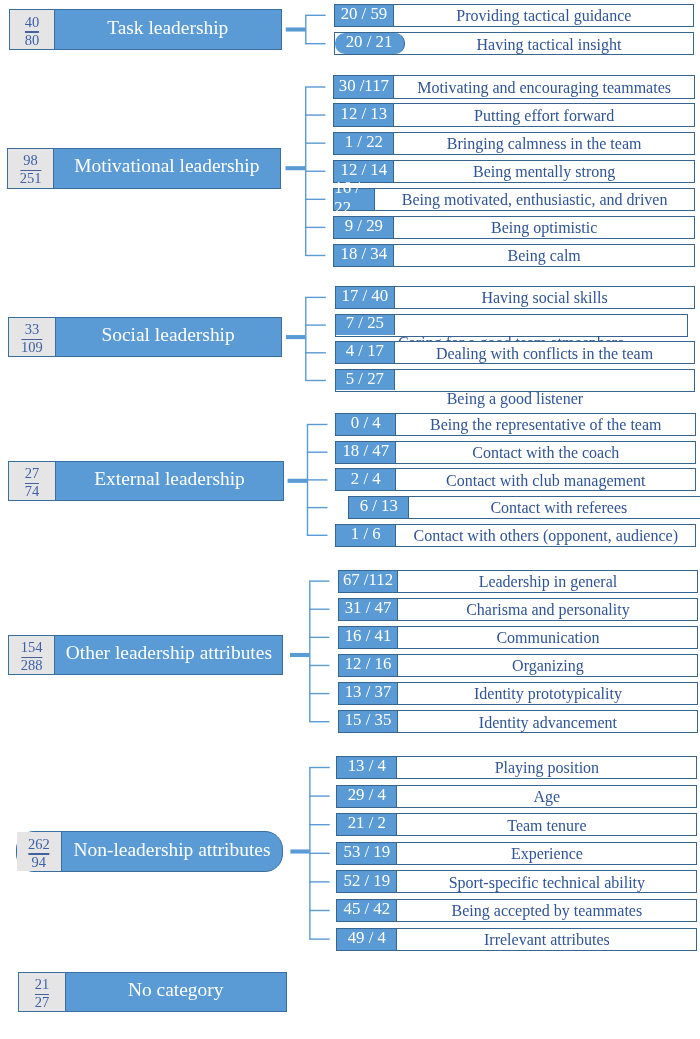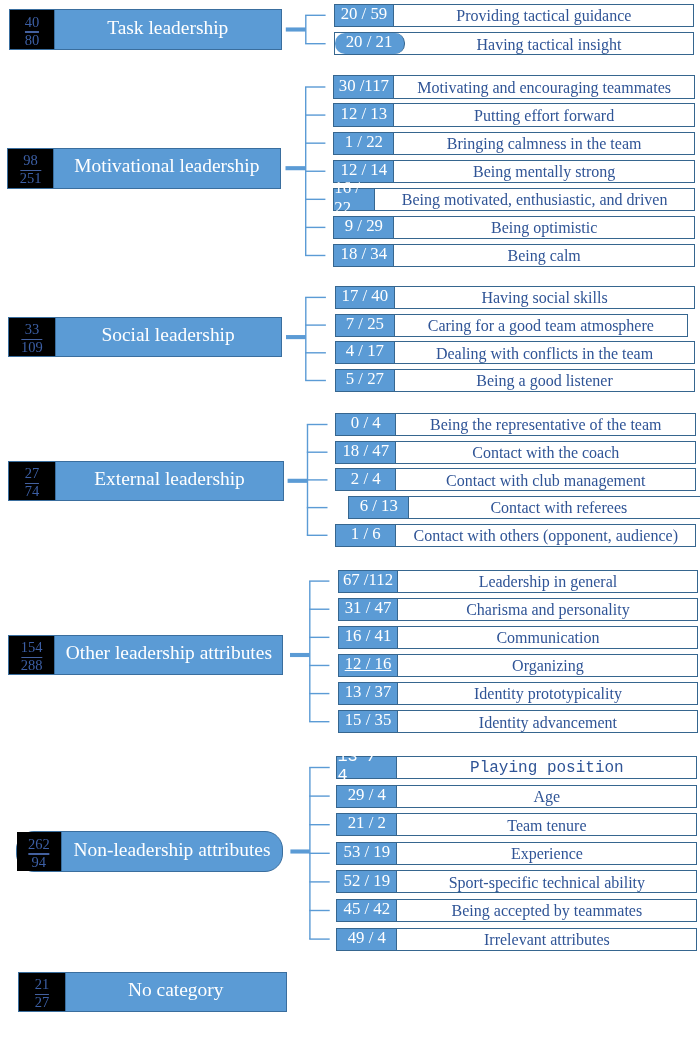--- a/index.html
+++ b/index.html
@@ -1,19 +1,19 @@
 <!DOCTYPE html>
 <html><head>
 <meta charset="utf-8">
 <style>
   html,body{margin:0;padding:0;background:#ffffff;}
   body{width:700px;height:1039px;font-family:"Liberation Serif",serif;position:relative;overflow:hidden;}
   #stage{position:absolute;left:0;top:0;width:700px;height:1039px;}
   .parent-box{position:absolute;display:flex;border:1.6px solid #3a6e9e;box-sizing:border-box;background:#5b9bd5;}
-  .frac-cell{background:#000000;border-right:1.6px solid #3a6e9e;display:flex;align-items:center;justify-content:center;box-sizing:border-box;flex:0 0 auto;}
+  .frac-cell{background:#e5e5e5;border-right:1.6px solid #3a6e9e;display:flex;align-items:center;justify-content:center;box-sizing:border-box;flex:0 0 auto;}
   .frac{position:relative;display:inline-block;color:#3c5fa5;font-size:14.5px;line-height:1;text-align:center;width:100%;height:28.2px;top:1.2px;}
   .frac .num{position:absolute;left:0;right:0;top:0;line-height:10px;}
   .frac .den{position:absolute;left:0;right:0;bottom:0;line-height:10px;}
   .frac .bar{position:absolute;left:50%;transform:translateX(-50%);top:14.9px;height:1.3px;background:#44619f;}
   .parent-label{flex:1 1 auto;display:flex;align-items:center;justify-content:center;color:#ffffff;font-size:19.45px;letter-spacing:0;line-height:1;}
   .parent-label>span{position:relative;top:-2.1px;}
   .child-row{position:absolute;display:flex;border:1.4px solid #36668f;box-sizing:border-box;background:#ffffff;}
   .child-num{background:#5b9bd5;border-right:1.4px solid #36668f;display:flex;align-items:center;justify-content:center;color:#ffffff;font-size:16.8px;box-sizing:border-box;flex:0 0 auto;}
   .child-label{flex:1 1 auto;display:flex;align-items:center;justify-content:center;color:#2f5496;font-size:16px;line-height:1;}
   .child-label>span{position:relative;top:0.9px;}
@@ -133,37 +133,37 @@
       </div>
   </div>
     <div class="child-row" style="left: 334.7px; top: 285.8px; width: 360.4px; height: 23.2px;">
     <div class="child-num" style="width: 59.3px;">
         <span>17 / 40</span>
       </div>
     <div class="child-label">
         <span>Having social skills</span>
       </div>
   </div>
-    <div class="child-row" style="left: 334.7px; top: 313.5px; width: 353px; height: 23.2px;">
+    <div class="child-row" style="left: 334.7px; top: 313.5px; width: 353px; height: 23.2px; flex-direction: column;">
     <div class="child-num" style="width: 59.3px;">
         <span>7 / 25</span>
       </div>
     <div class="child-label">
         <span>Caring for a good team atmosphere</span>
       </div>
   </div>
     <div class="child-row" style="left: 334.7px; top: 341.2px; width: 360.4px; height: 23.2px;">
     <div class="child-num" style="width: 59.3px;">
         <span>4 / 17</span>
       </div>
     <div class="child-label">
         <span>Dealing with conflicts in the team</span>
       </div>
   </div>
-    <div class="child-row" style="left: 334.7px; top: 368.9px; width: 360.4px; height: 23.2px;">
+    <div class="child-row" style="left: 334.7px; top: 368.9px; width: 360.4px; height: 23.2px; flex-direction: column;">
     <div class="child-num" style="width: 59.3px;">
         <span>5 / 27</span>
       </div>
     <div class="child-label">
         <span>Being a good listener</span>
       </div>
   </div>
     <div class="parent-box" style="left: 8.4px; top: 460.8px; width: 276.1px; height: 40px;">
     <div class="frac-cell" style="width: 46.2px;">
       <span class="frac">
@@ -246,21 +246,21 @@
   </div>
     <div class="child-row" style="left: 337.6px; top: 625.74px; width: 360.9px; height: 23.2px;">
     <div class="child-num" style="width: 59.8px;">
         <span>16 / 41</span>
       </div>
     <div class="child-label">
         <span>Communication</span>
       </div>
   </div>
     <div class="child-row" style="left: 337.6px; top: 653.86px; width: 360.9px; height: 23.2px;">
-    <div class="child-num" style="width: 59.8px; text-decoration: underline;">
+    <div class="child-num" style="width: 59.8px;">
         <span>12 / 16</span>
       </div>
     <div class="child-label">
         <span>Organizing</span>
       </div>
   </div>
     <div class="child-row" style="left: 337.6px; top: 681.98px; width: 360.9px; height: 23.2px;">
     <div class="child-num" style="width: 59.8px;">
         <span>13 / 37</span>
       </div>
@@ -281,21 +281,21 @@
       <span class="frac">
         <span class="num">262</span>
         <span class="bar" style="width: 21.35px;"></span>
         <span class="den">94</span>
       </span>
     </div>
     <div class="parent-label">
         <span>Non-leadership attributes</span>
       </div>
   </div>
-    <div class="child-row" style="left: 336.4px; top: 755.9px; width: 361.1px; height: 23.2px; font-family: Liberation Mono, monospace;">
+    <div class="child-row" style="left: 336.4px; top: 755.9px; width: 361.1px; height: 23.2px;">
     <div class="child-num" style="width: 59.9px;">
         <span>13 / 4</span>
       </div>
     <div class="child-label">
         <span>Playing position</span>
       </div>
   </div>
     <div class="child-row" style="left: 336.4px; top: 784.5px; width: 361.1px; height: 23.2px;">
     <div class="child-num" style="width: 59.9px;">
         <span>29 / 4</span>

